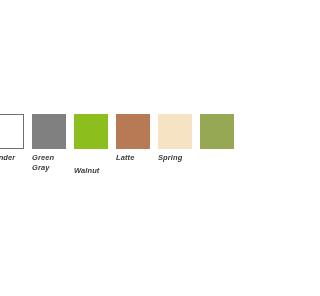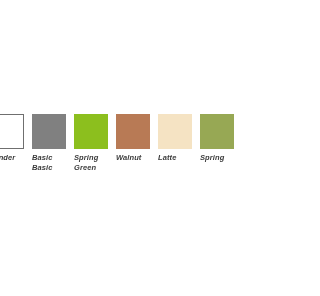--- a/index.html
+++ b/index.html
@@ -99,20 +99,19 @@
       <div class="swatch-cell">
         <div class="swatch-chip" style="background: rgb(245, 227, 195);"></div>
       </div>
       <div class="swatch-cell">
         <div class="swatch-chip" style="background: rgb(151, 168, 84);"></div>
       </div>
     </div>
 
   <div id="label-strip">
       <div class="label-cell" style="color: rgb(59, 59, 59);">llender</div>
-      <div class="label-cell" style="color: rgb(59, 59, 59);">Basic Basic</div>
-      <div class="label-cell" style="color: rgb(59, 59, 59);">Spring Green</div>
-      <div class="label-cell" style="color: rgb(59, 59, 59);">Walnut</div>
+      <div class="label-cell" style="color: rgb(59, 59, 59);">Green Gray</div>
+      <div class="label-cell" style="color: rgb(59, 59, 59); margin-top: 13px;">Walnut</div>
       <div class="label-cell" style="color: rgb(59, 59, 59);">Latte</div>
       <div class="label-cell" style="color: rgb(59, 59, 59);">Spring</div>
     </div>
 
 </div>
 
 </body></html>

